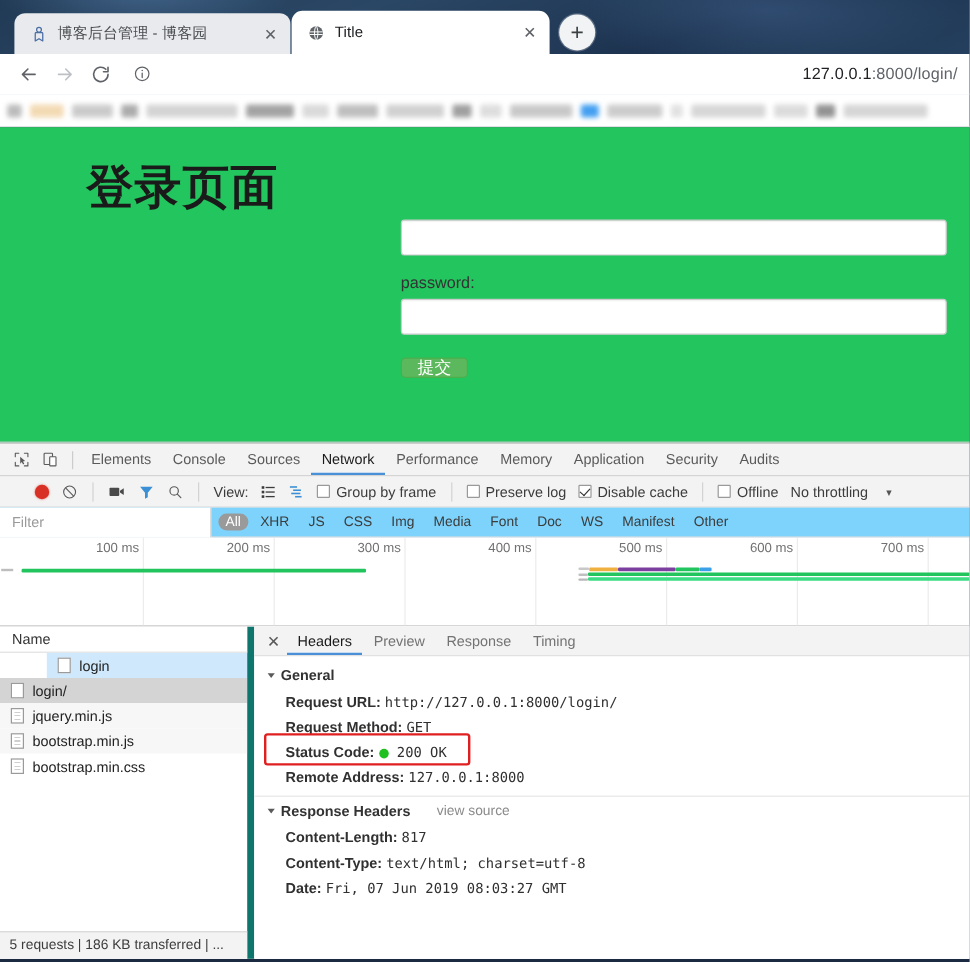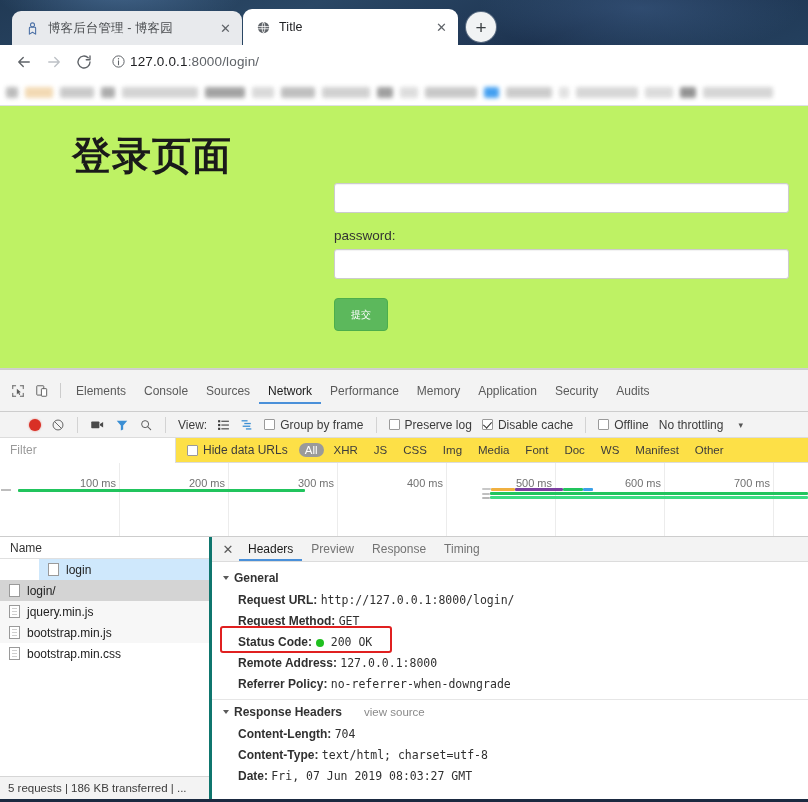--- a/index.html
+++ b/index.html
@@ -76,21 +76,21 @@
     border-bottom:1px solid #fff;
   }
   .navbtn {
     width:28px; height:28px; display:flex; align-items:center; justify-content:center;
     color:#5f6368;
   }
   .navbtn.fwd { color:#bdc1c6; }
   .omnibox {
     flex:1 1 auto; height:26px; margin-left:10px;
     display:flex; align-items:center; gap:4px;
-    font-size:13.5px; color:#202124;
+    font-size:13.5px; color:#202124;justify-content:space-between;
   }
   .omni-icon {
     width:16px;height:16px; color:#5f6368; display:flex;align-items:center;justify-content:center;
   }
   .omni-url { letter-spacing:.15px; }
   .omni-url .dim { color:#5f6368; }
 
   
   .bookmarks {
     height:27px; background:#fff;
@@ -101,21 +101,21 @@
   }
   .bm {
     height:11px; border-radius:2px;
     margin-right:7px;
     filter: blur(2.2px);
     opacity:.95;
   }
 
   
   .page {
-    background:#bef264;
+    background:#22c55e;
     height: 263px;
     position:relative;
     overflow:hidden;
     border-bottom: 1px solid #d0d0d0;
   }
   .page-h1 {
     position:absolute; left:72px; top:23px;
     font-size:39px; font-weight:700; color:#1a1a1a;
     font-family: "DejaVu Sans","Liberation Sans",sans-serif;
     letter-spacing:1px;
@@ -123,38 +123,38 @@
   .form-wrap { position:absolute; left:334px; top:77px; width:455px; }
   .form-label { font-size:13.5px; color:#333; margin-bottom:6px; }
   .form-input {
     display:block; width:455px; height:30px;
     border:1px solid #ccc; border-radius:3px;
     background:#fff; margin-bottom:15px;
     box-shadow: inset 0 1px 1px rgba(0,0,0,.055);
   }
   .submit-btn {
     display:inline-flex; align-items:center; justify-content:center;
-    min-width:54px; height:33px; padding:0 13px;
+    min-width:54px; height:17px; padding:0 13px;
     background:#5cb85c; border:1px solid #4cae4c; border-radius:4px;
-    color:#fff; font-size:10px; margin-top:4px;
+    color:#fff; font-size:14px; margin-top:4px;
     font-family:"DejaVu Sans","Liberation Sans",sans-serif;
   }
 
   
   .devtools {
     background:#f3f3f3;
     font-family: "Liberation Sans", sans-serif;
     font-size:12px;
     color:#303030;
     height: 430px;
     display:flex; flex-direction:column;
     border-top:1px solid #cdcdcd;
   }
   .dt-tabbar {
-    height:42px; display:flex; align-items:center;
+    height:27px; display:flex; align-items:center;
     border-bottom:1px solid #cdcdcd;
     background:#f3f3f3;
     padding-left:6px;
   }
   .dt-iconbtn {
     width:24px;height:22px; display:flex;align-items:center;justify-content:center;
     color:#5a5a5a;
   }
   .dt-sep { width:1px; height:15px; background:#ccc; margin:0 6px; }
   .dt-tab {
@@ -176,21 +176,21 @@
     border-radius:1px; margin-right:5px; position:relative; flex:0 0 11px;
   }
   .cb.checked::after{
     content:"";position:absolute;left:2.5px;top:-0.5px;width:4px;height:7px;
     border:solid #333;border-width:0 1.6px 1.6px 0;transform:rotate(42deg);
   }
   .vsep { width:1px;height:16px;background:#d3d3d3;margin:0 7px; }
 
   .dt-filterbar {
     height:25px; display:flex; align-items:center;
-    border-bottom:1px solid #dcdcdc; background:#fde047;
+    border-bottom:1px solid #dcdcdc; background:#7dd3fc;
   }
   .filter-input {
     width:176px; height:25px; display:flex;align-items:center;
     padding-left:10px; color:#9a9a9a; font-size:12px;
     border-right:1px solid #dcdcdc; background:#fff;
   }
   .type-pill {
     padding:1px 6px; border-radius:9px; font-size:11.5px; color:#3c3c3c; margin-right:2px;
   }
   .type-pill.sel { background:#9a9a9a; color:#fff; }
@@ -198,33 +198,33 @@
   
   .dt-overview {
     height:74px; background:#fff; position:relative;
     border-bottom:1px solid #cdcdcd;
     overflow:hidden;
   }
   .ov-tick {
     position:absolute; top:0; height:74px; border-left:1px solid #ececec;
   }
   .ov-tick span {
-    position:absolute; right:4px; top:14px; font-size:11px; color:#717171; white-space:nowrap;
+    position:absolute; right:4px; top:3px; font-size:11px; color:#717171; white-space:nowrap;
   }
   .ov-bar { position:absolute; height:3px; border-radius:1px; }
   .ov-grip {
     position:absolute; left:0; top:22px; width:12px; height:10px;
     background:linear-gradient(#bdbdbd,#bdbdbd) no-repeat center/10px 2px;
   }
 
   
   .dt-body { flex:1 1 auto; display:flex; min-height:0; }
   .req-list {
     width:212px; flex:0 0 212px;
-    background:#fff; border-right:3px solid #0f766e;
+    background:#fff; border-right:6px solid #0f766e;
     display:flex; flex-direction:column; min-height:0;
   }
   .req-head {
     height:22px; display:flex;align-items:center; padding-left:10px;
     font-size:12px; color:#333; border-bottom:1px solid #e0e0e0; background:#fff;
   }
   .req-rows { flex:1 1 auto; overflow:hidden; }
   .req-row {
     height:21px; display:flex; align-items:center; padding-left:9px;
     font-size:12px; color:#222; gap:7px;
@@ -468,24 +468,20 @@
       <span class="tb-label">Offline</span>
     </div>
     <div class="tb-item">
       <span class="tb-label">No throttling</span>
     </div>
     <div class="tb-item" style="color:#555;font-size:9px;padding-left:10px;">▾</div>
   </div>
 
   <div class="dt-filterbar">
     <div class="filter-input">Filter</div>
-    <div class="tb-item" style="margin-left:6px;">
-      <span class="cb"></span>
-      <span class="tb-label">Hide data URLs</span>
-    </div>
     <div style="display:flex;align-items:center;gap:2px;margin-left:6px;">
       <span class="type-pill sel">All</span>
       <span class="type-pill">XHR</span>
       <span class="type-pill">JS</span>
       <span class="type-pill">CSS</span>
       <span class="type-pill">Img</span>
       <span class="type-pill">Media</span>
       <span class="type-pill">Font</span>
       <span class="type-pill">Doc</span>
       <span class="type-pill">WS</span>
@@ -584,35 +580,31 @@
         </div>
         <div class="hdr-row">
           <span class="hdr-k">Status Code:</span>
           <span class="status-dot"></span>
           <span class="hdr-v">200 OK</span>
         </div>
         <div class="hdr-row">
           <span class="hdr-k">Remote Address:</span>
           <span class="hdr-v">127.0.0.1:8000</span>
         </div>
-        <div class="hdr-row">
-          <span class="hdr-k">Referrer Policy:</span>
-          <span class="hdr-v">no-referrer-when-downgrade</span>
-        </div>
 
         <div class="sec-divider"></div>
 
         <div class="sec-title">
           <span class="tri"></span>
           <span>Response Headers</span>
           <span class="view-source">view source</span>
         </div>
         <div class="hdr-row">
           <span class="hdr-k">Content-Length:</span>
-          <span class="hdr-v">704</span>
+          <span class="hdr-v">817</span>
         </div>
         <div class="hdr-row">
           <span class="hdr-k">Content-Type:</span>
           <span class="hdr-v">text/html; charset=utf-8</span>
         </div>
         <div class="hdr-row">
           <span class="hdr-k">Date:</span>
           <span class="hdr-v">Fri, 07 Jun 2019 08:03:27 GMT</span>
         </div>
       </div>

